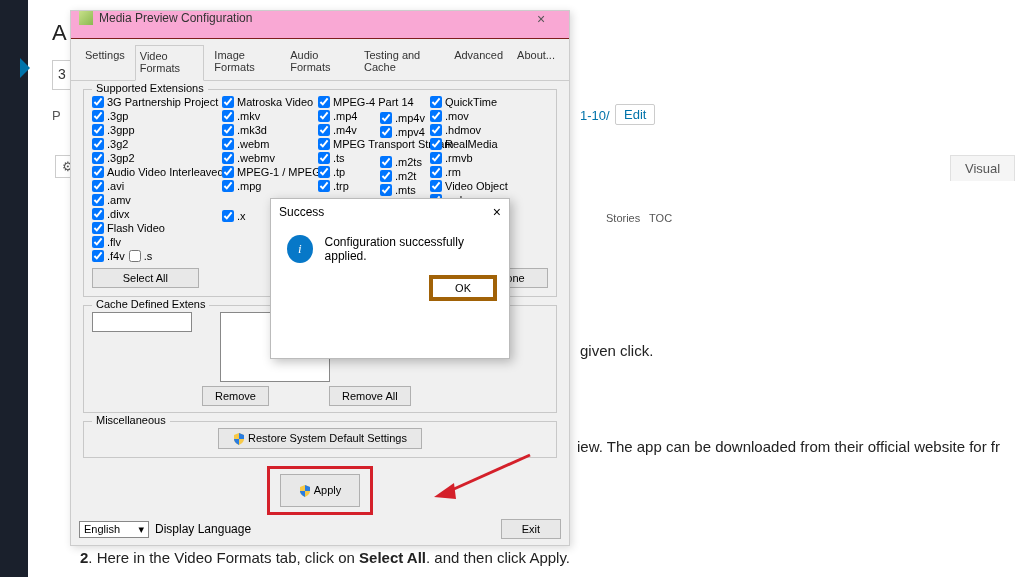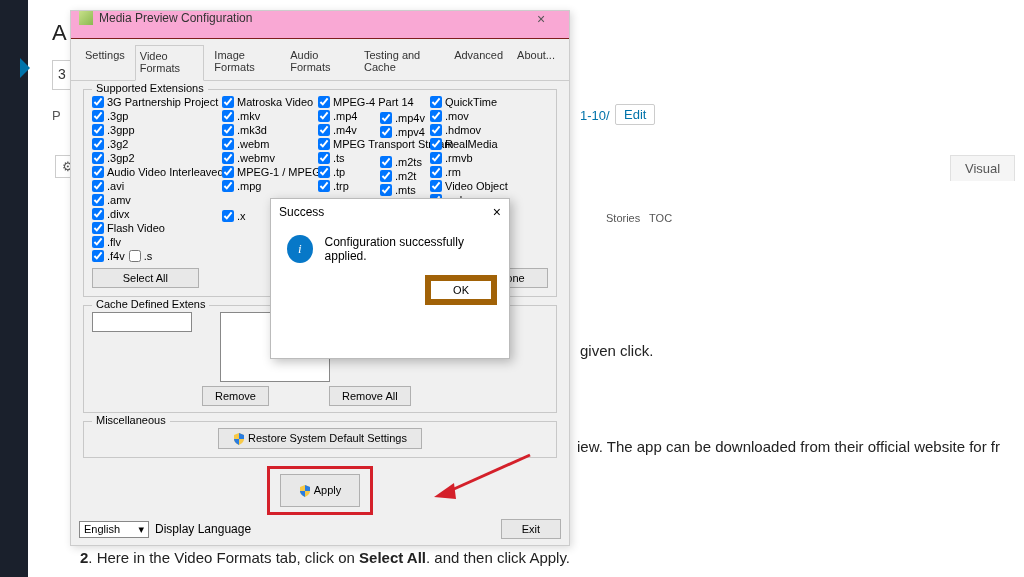--- a/index.html
+++ b/index.html
@@ -52,21 +52,21 @@
 
 .arrow-svg { position:absolute; left:430px; top:445px; pointer-events:none; }
 
 .success { position:absolute; left:270px; top:198px; width:240px; height:161px; background:#fff; border:1px solid #bbb; box-shadow:3px 3px 10px rgba(0,0,0,0.25); }
 .s-title { display:flex; align-items:center; padding:5px 8px; font-size:12px; }
 .s-title .t { flex:1; }
 .s-title .x { font-size:14px; }
 .s-body { display:flex; align-items:center; gap:12px; padding:10px 16px 6px; }
 .s-icon { width:28px; height:28px; border-radius:50%; background:#0778c8; color:#fff; display:flex; align-items:center; justify-content:center; font-size:13px; font-family:serif; font-style:italic; }
 .s-foot { text-align:right; padding:6px 12px 10px; }
-.s-ok { border:6px solid #a16207; padding:3px 22px; font-size:11px; background:#fff; display:inline-block; }
+.s-ok { border:4px solid #a16207; padding:3px 22px; font-size:11px; background:#fff; display:inline-block; }
 .big-i { position:absolute; left:90px; top:254px; font-family:Georgia,serif; font-size:18px; color:#222; }
 </style>
 </head>
 <body>
 
 <div class="bg-sidebar"></div>
 <div class="bg-tri"></div>
 <div class="bg-title">A</div>
 <div class="bg-search"></div>
 <div class="bg-search-val">3</div>

